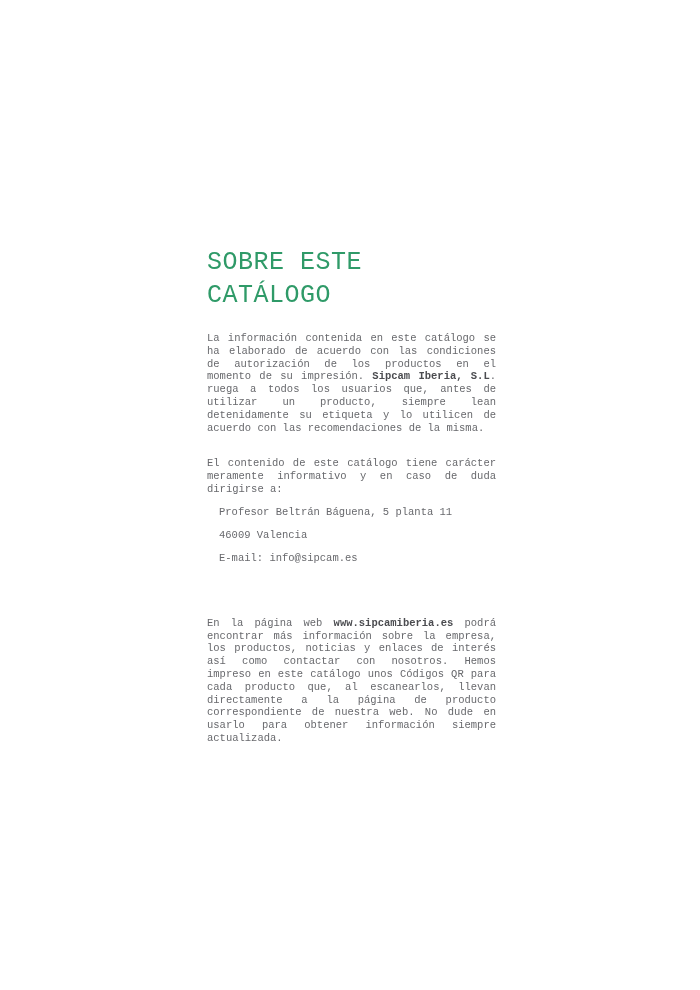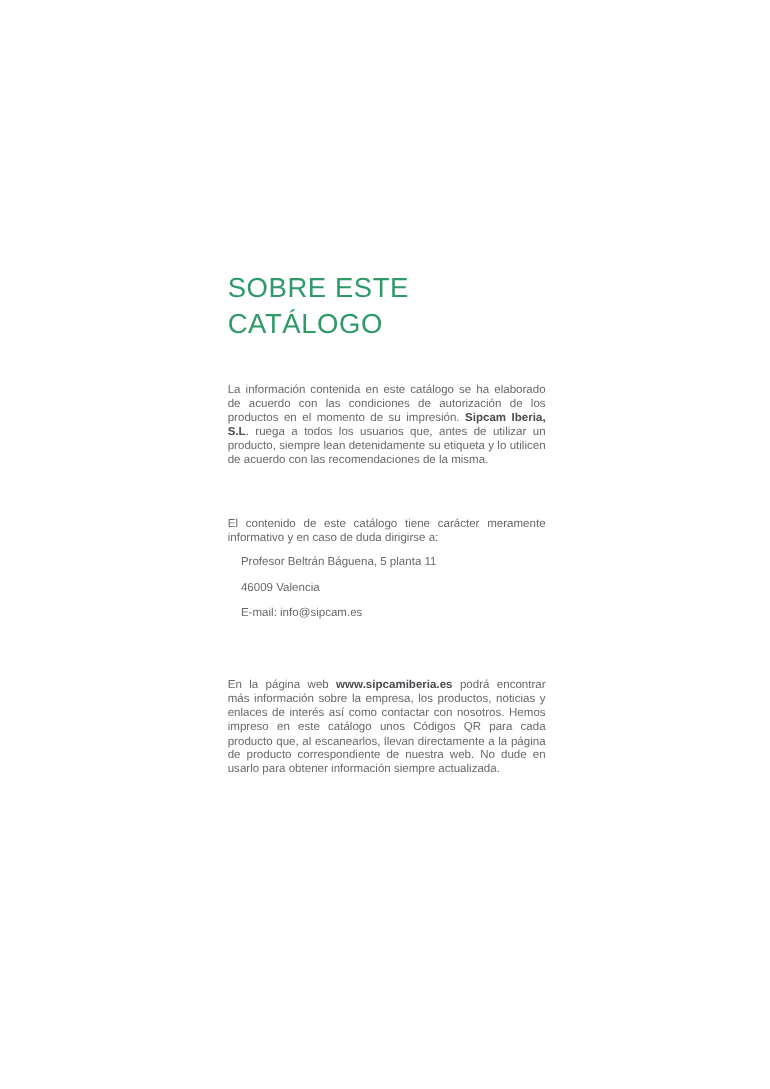--- a/index.html
+++ b/index.html
@@ -7,20 +7,21 @@
     width: 700px; height: 990px;
     background: #ffffff;
     font-family: "Liberation Sans", sans-serif;
     -webkit-font-smoothing: antialiased;
   }
   .page {
     position: relative;
     width: 700px; height: 764px;
     background: #ffffff;
     overflow: hidden;
+    font-family: Liberation Mono, monospace;
   }
   .content {
     position: absolute;
     left: 207px; top: 246px;
     width: 289px;
   }
   .title {
     margin: 0;
     font-size: 25px;
     line-height: 33px;
@@ -37,22 +38,22 @@
     color: #55565a;
   }
   .body-par {
     margin: 0;
     font-size: 10.5px;
     line-height: 12.8px;
     color: #68696d;
     text-align: justify;
   }
   .body-par strong { color: #4b4c50; }
-  .p1 { margin-top: 36px; }
-  .p2 { margin-top: 45px; }
+  .p1 { margin-top: 20px; }
+  .p2 { margin-top: 23px; }
   .p3 { margin-top: 52px; }
   .company {
     margin: 11px 0 0 0;
     font-size: 11px;
     line-height: 13px;
     font-weight: 700;
     letter-spacing: 0.4px;
     color: #4b4c50;
   }
   .contact-line {

